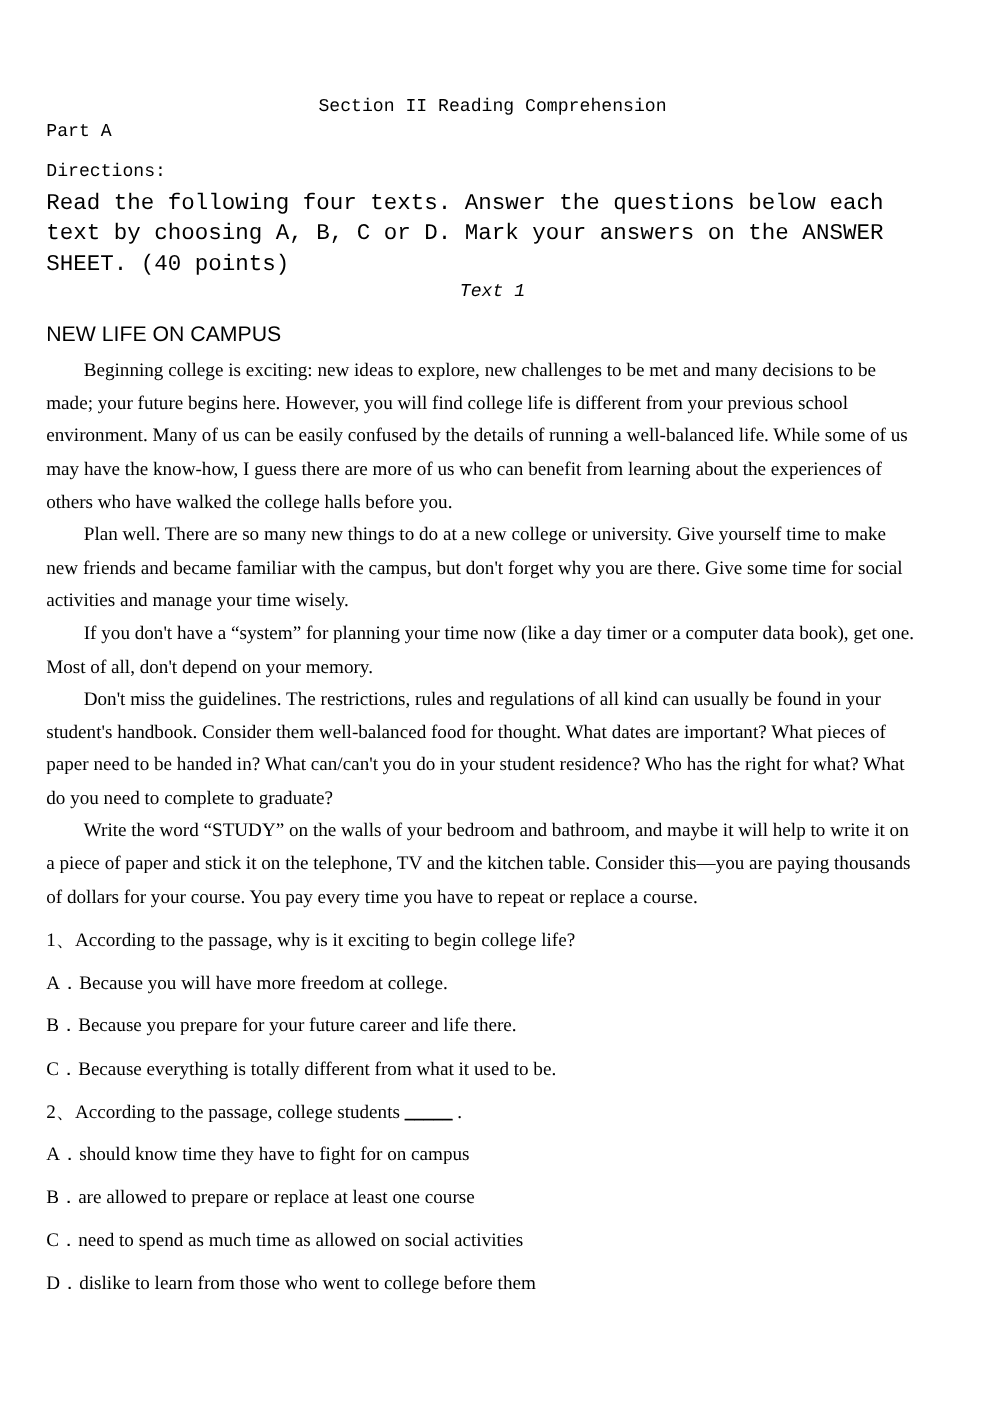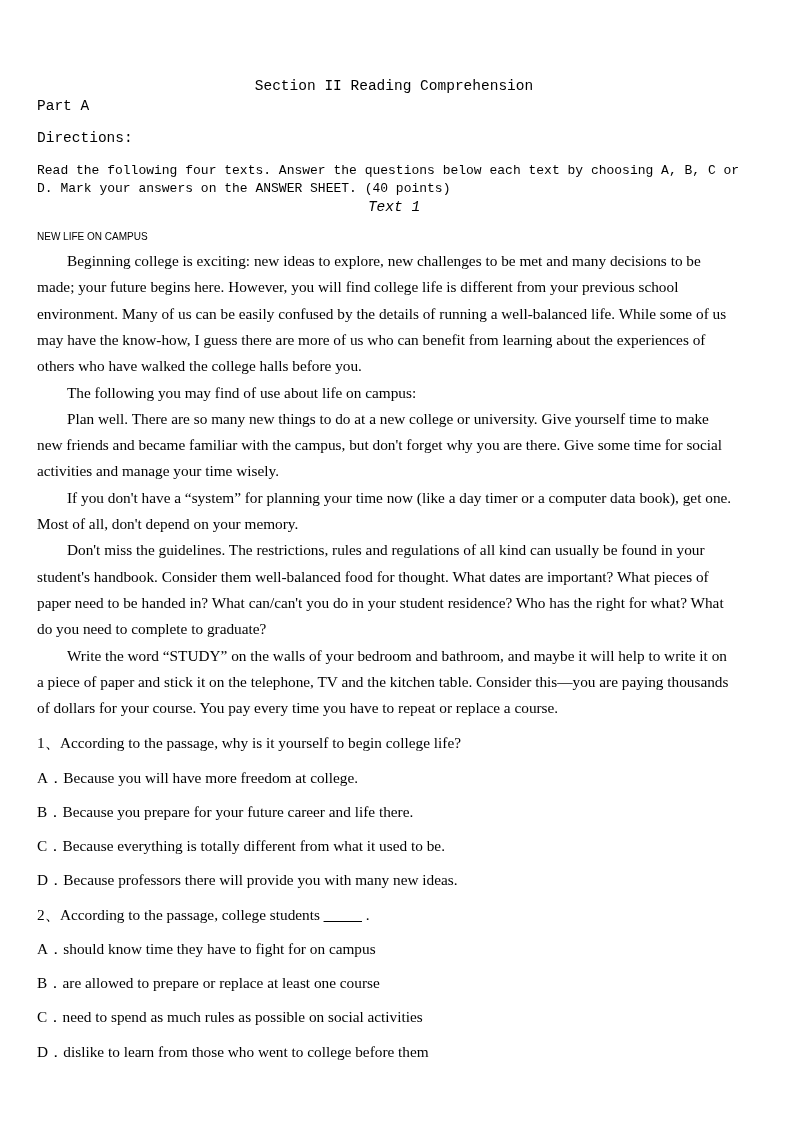--- a/index.html
+++ b/index.html
@@ -33,34 +33,34 @@
     font-size: 14.5px;
     margin: 4px 0 16px 0;
   }
   .directions-label {
     font-family: "Liberation Mono", monospace;
     font-size: 14.5px;
     margin: 1px 0 0 0;
   }
   .directions-body {
     font-family: "Liberation Mono", monospace;
-    font-size: 13px;
+    font-size: 18px;
     line-height: 1.35;
-    margin: 16px 0 0 0;
+    margin: 5px 0 0 0;
   }
   .text-label {
     text-align: center;
     font-family: "Liberation Mono", monospace;
     font-size: 14.5px;
     margin: 2px 0 4px 0;
     font-style: italic;
   }
   .passage-title {
     font-family: "Liberation Sans", sans-serif;
-    font-size: 10px;
+    font-size: 17px;
     margin: 16px 0 6px 0;
   }
   .para {
     font-family: "Liberation Serif", serif;
     font-size: 15.3px;
     line-height: 1.72;
     margin: 0 16px 0 0;
     text-align: left;
     text-indent: 30px;
   }
@@ -95,53 +95,49 @@
 
   <div class="directions-label">Directions:</div>
 
   <div class="directions-body">Read the following four texts. Answer the questions below each text by choosing A, B, C or D. Mark your answers on the ANSWER SHEET. (40 points)</div>
 
   <div class="text-label">Text 1</div>
 
   <div class="passage-title">NEW LIFE ON CAMPUS</div>
 
   <p class="para">Beginning college is exciting: new ideas to explore, new challenges to be met and many decisions to be made; your future begins here. However, you will find college life is different from your previous school environment. Many of us can be easily confused by the details of running a well-balanced life. While some of us may have the know-how, I guess there are more of us who can benefit from learning about the experiences of others who have walked the college halls before you.</p>
-  <p class="para">The following you may find of use about life on campus:</p>
   <p class="para">Plan well. There are so many new things to do at a new college or university. Give yourself time to make new friends and became familiar with the campus, but don't forget why you are there. Give some time for social activities and manage your time wisely.</p>
   <p class="para">If you don't have a “system” for planning your time now (like a day timer or a computer data book), get one. Most of all, don't depend on your memory.</p>
   <p class="para">Don't miss the guidelines. The restrictions, rules and regulations of all kind can usually be found in your student's handbook. Consider them well-balanced food for thought. What dates are important? What pieces of paper need to be handed in? What can/can't you do in your student residence? Who has the right for what? What do you need to complete to graduate?</p>
   <p class="para">Write the word “STUDY” on the walls of your bedroom and bathroom, and maybe it will help to write it on a piece of paper and stick it on the telephone, TV and the kitchen table. Consider this—you are paying thousands of dollars for your course. You pay every time you have to repeat or replace a course.</p>
 
   <div class="question">
-    <span>1、</span><span>According to the passage, why is it yourself to begin college life?</span>
+    <span>1、</span><span>According to the passage, why is it exciting to begin college life?</span>
   </div>
   <div class="option">
     <span class="opt-letter">A．</span><span>Because you will have more freedom at college.</span>
   </div>
   <div class="option">
     <span class="opt-letter">B．</span><span>Because you prepare for your future career and life there.</span>
   </div>
   <div class="option">
     <span class="opt-letter">C．</span><span>Because everything is totally different from what it used to be.</span>
-  </div>
-  <div class="option">
-    <span class="opt-letter">D．</span><span>Because professors there will provide you with many new ideas.</span>
   </div>
 
   <div class="question">
     <span>2、</span><span>According to the passage, college students </span><span class="blank-underline">_____</span><span> .</span>
   </div>
   <div class="option">
     <span class="opt-letter">A．</span><span>should know time they have to fight for on campus</span>
   </div>
   <div class="option">
     <span class="opt-letter">B．</span><span>are allowed to prepare or replace at least one course</span>
   </div>
   <div class="option">
-    <span class="opt-letter">C．</span><span>need to spend as much rules as possible on social activities</span>
+    <span class="opt-letter">C．</span><span>need to spend as much time as allowed on social activities</span>
   </div>
   <div class="option">
     <span class="opt-letter">D．</span><span>dislike to learn from those who went to college before them</span>
   </div>
 
   <div class="question">
     
   </div>
 
 </div>

